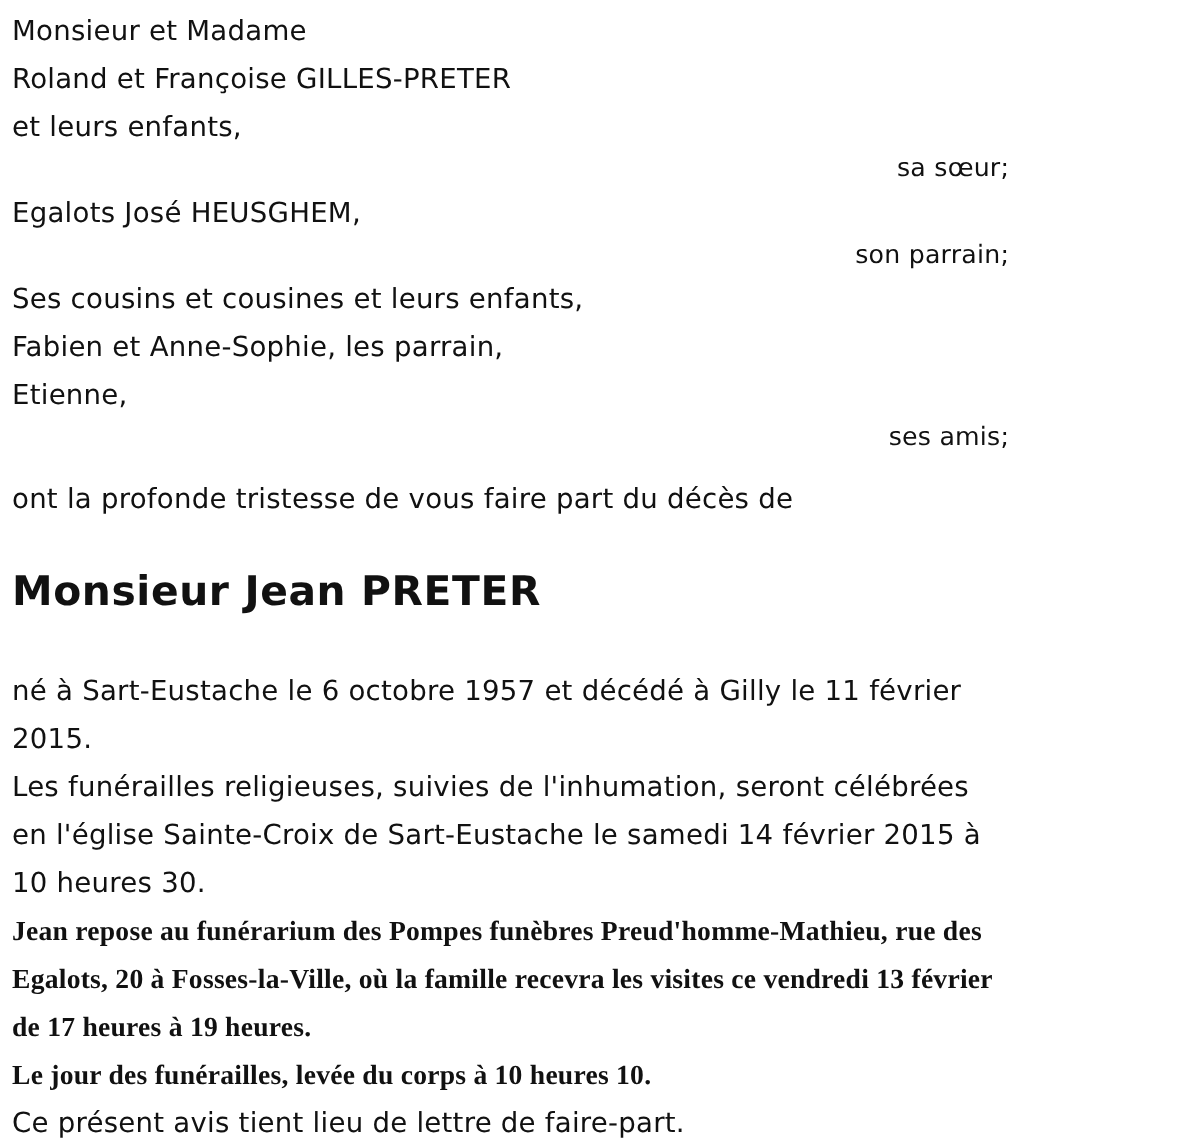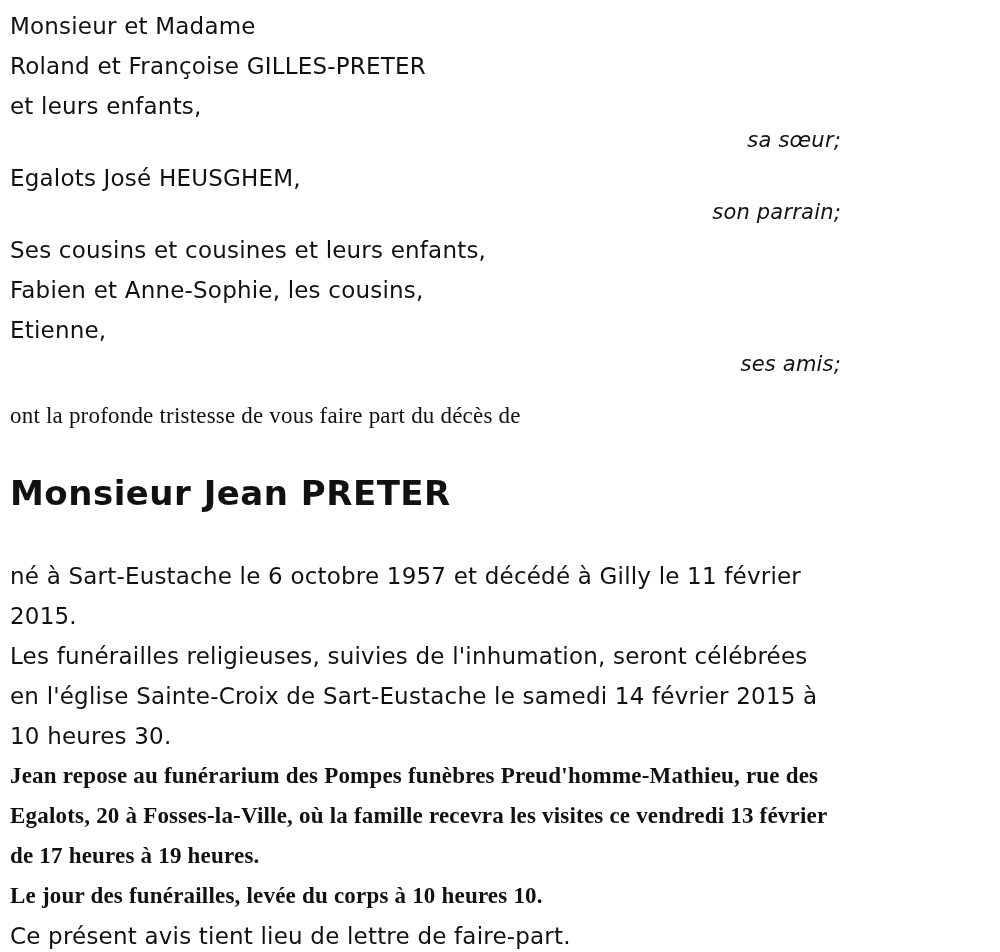--- a/index.html
+++ b/index.html
@@ -22,21 +22,20 @@
       box-sizing: border-box;
       width: 851px;
     }
     .line {
       line-height: 40px;
       height: 40px;
       white-space: nowrap;
     }
     .relation {
       text-align: right;
-      font-style: italic;
       font-size: 21px;
       line-height: 28px;
       height: 28px;
       padding-right: 0px;
     }
     .gap-sm { height: 4px; }
     .block { margin: 0; }
     .title {
       font-weight: bold;
       font-size: 34px;
@@ -44,21 +43,21 @@
       margin-top: 32px;
       margin-bottom: 38px;
       letter-spacing: 0.5px;
     }
     .para {
       line-height: 40px;
       margin: 0 0 0 0;
     }
     .para.spaced { margin-top: 0; }
     .bold { font-weight: bold; font-family: Liberation Serif, serif; }
-    .intro { margin-top: 18px; font-family: Liberation Serif, serif; }
+    .intro { margin-top: 18px; }
   </style>
 </head>
 <body>
 
 <div class="page">
 
   <div class="block">
     <div class="line">Monsieur et Madame</div>
     <div class="line">Roland et Françoise GILLES-PRETER</div>
     <div class="line">et leurs enfants,</div>
@@ -69,21 +68,21 @@
 
   <div class="block">
     <div class="line">Egalots José HEUSGHEM,</div>
     <div class="relation">son parrain;</div>
   </div>
 
   <div class="gap-sm"></div>
 
   <div class="block">
     <div class="line">Ses cousins et cousines et leurs enfants,</div>
-    <div class="line">Fabien et Anne-Sophie, les cousins,</div>
+    <div class="line">Fabien et Anne-Sophie, les parrain,</div>
     <div class="line">Etienne,</div>
     <div class="relation">ses amis;</div>
   </div>
 
   <div class="line intro">ont la profonde tristesse de vous faire part du décès de</div>
 
   <div class="title">Monsieur Jean PRETER</div>
 
   <p class="para">né à Sart-Eustache le 6 octobre 1957 et décédé à Gilly le 11 février 2015.</p>
   <p class="para spaced">Les funérailles religieuses, suivies de l'inhumation, seront célébrées en l'église Sainte-Croix de Sart-Eustache le samedi 14 février 2015 à 10 heures 30.</p>

